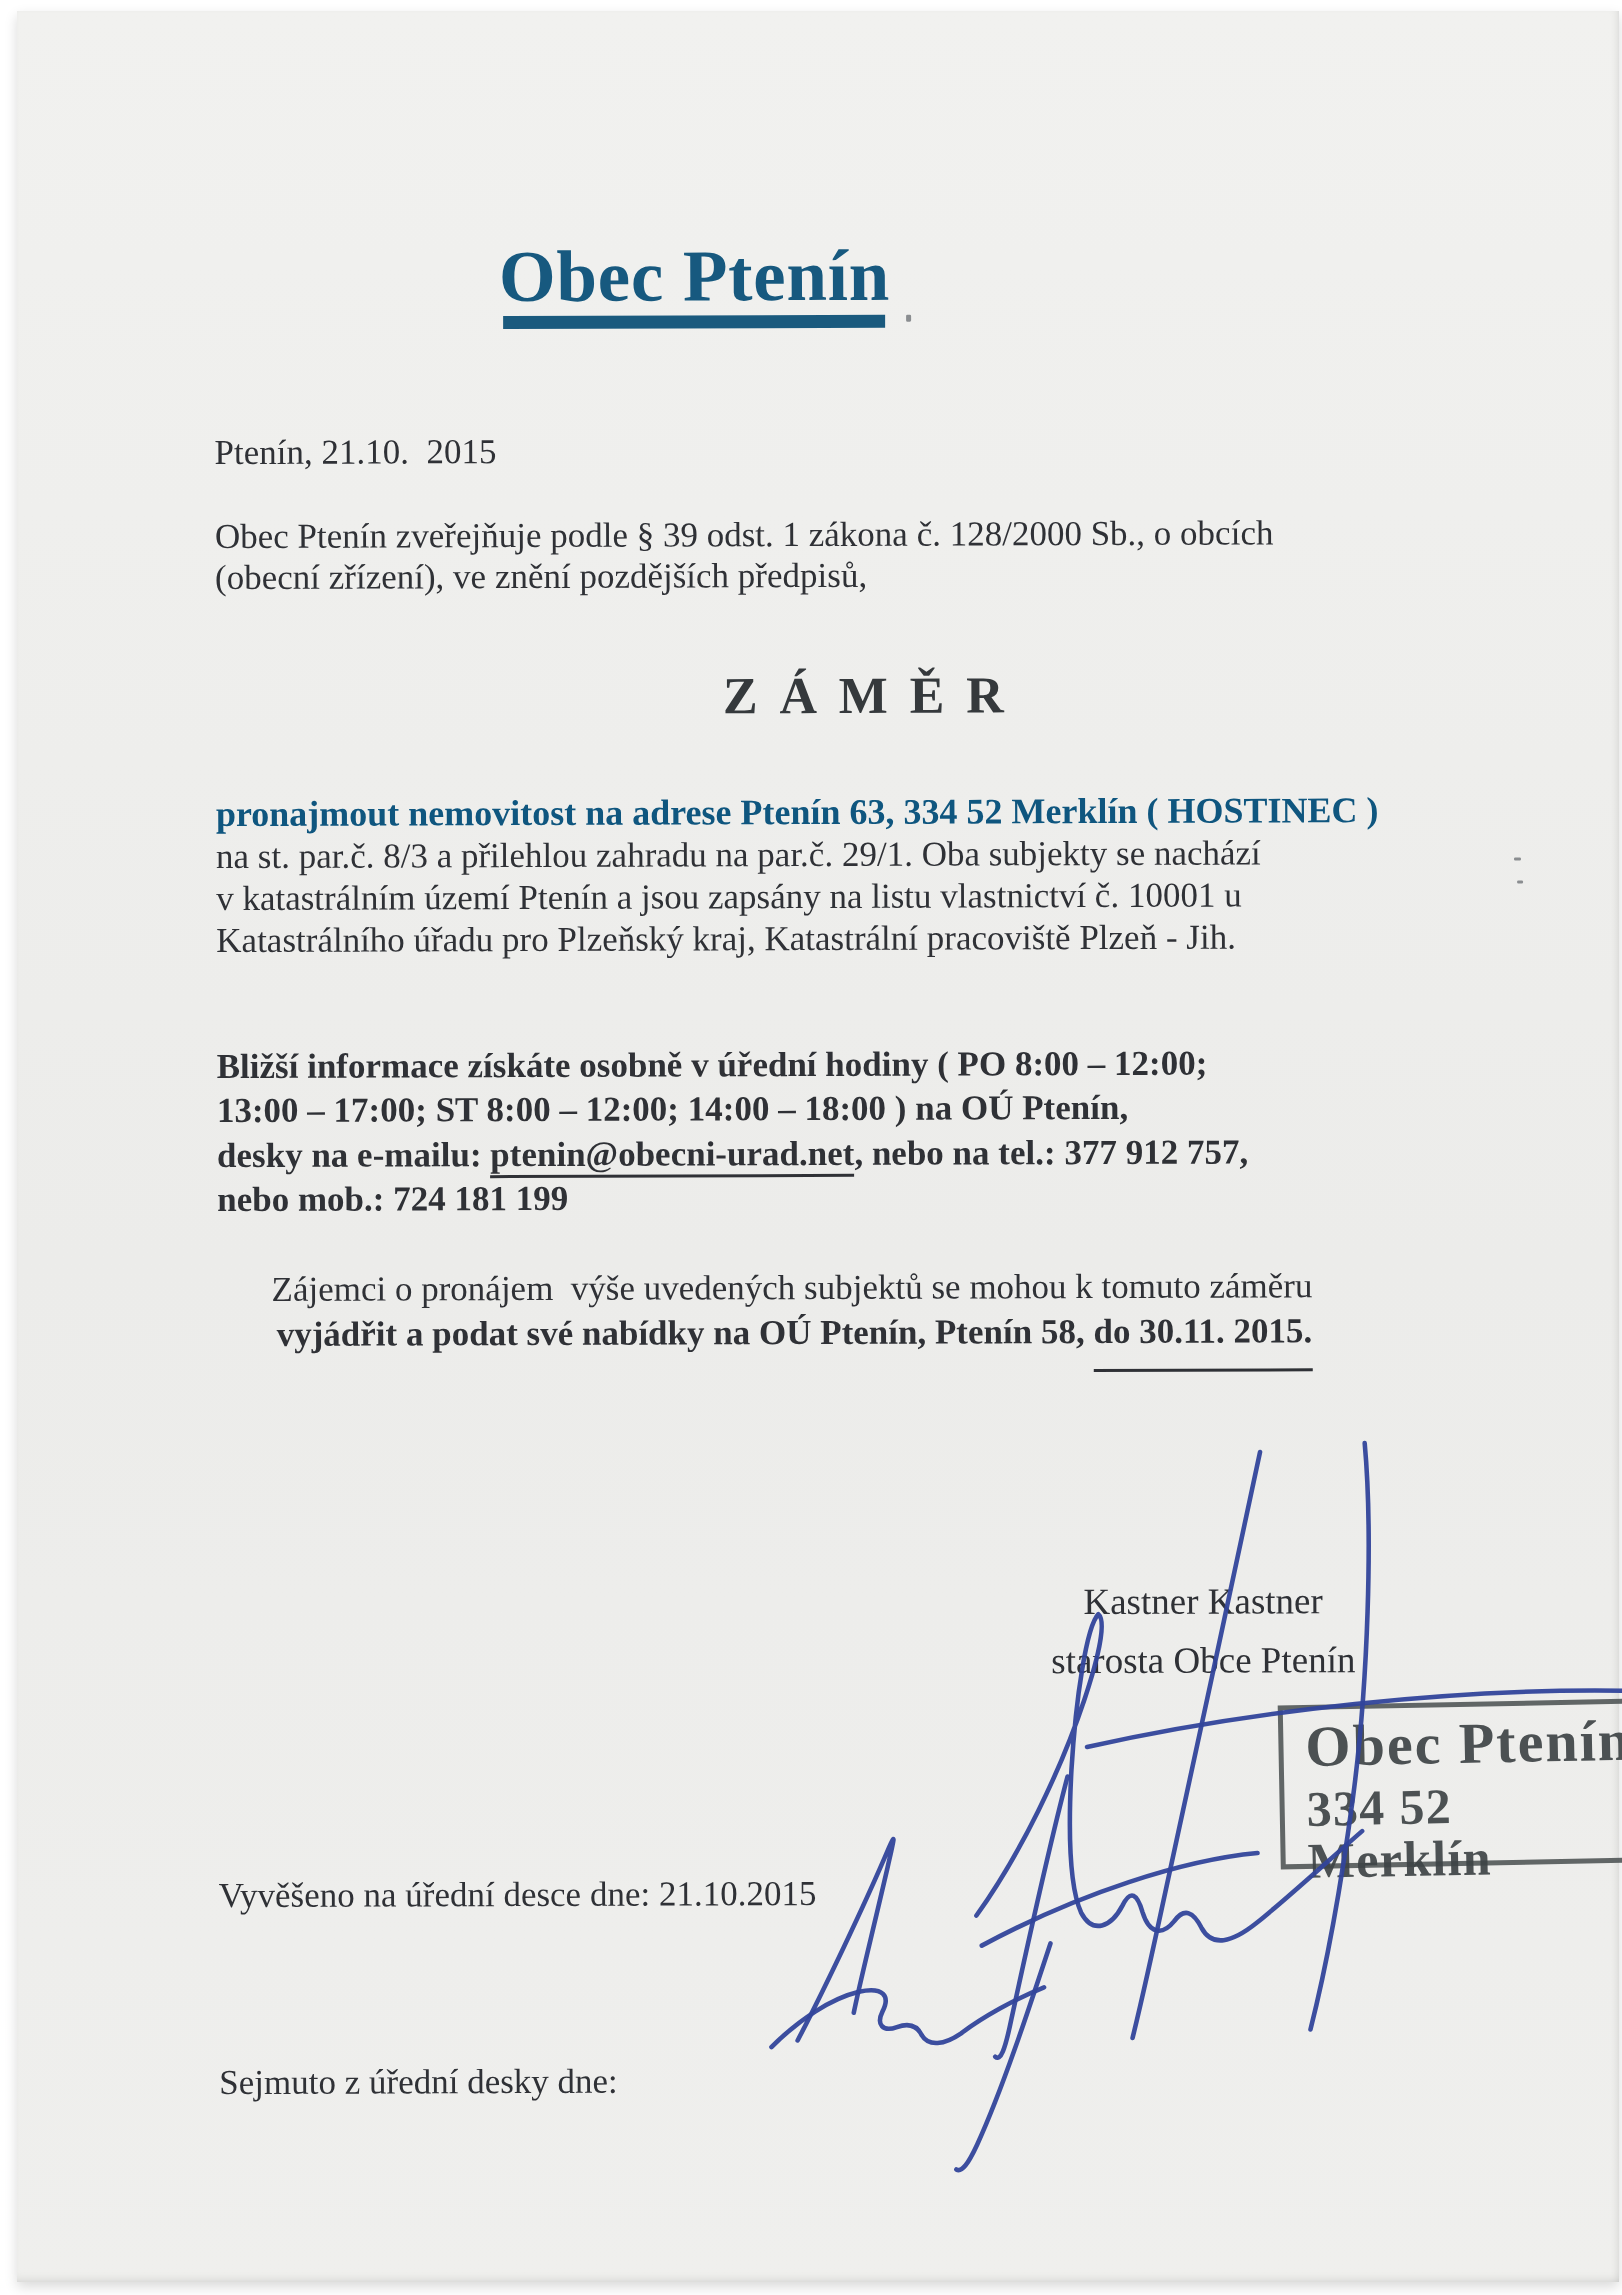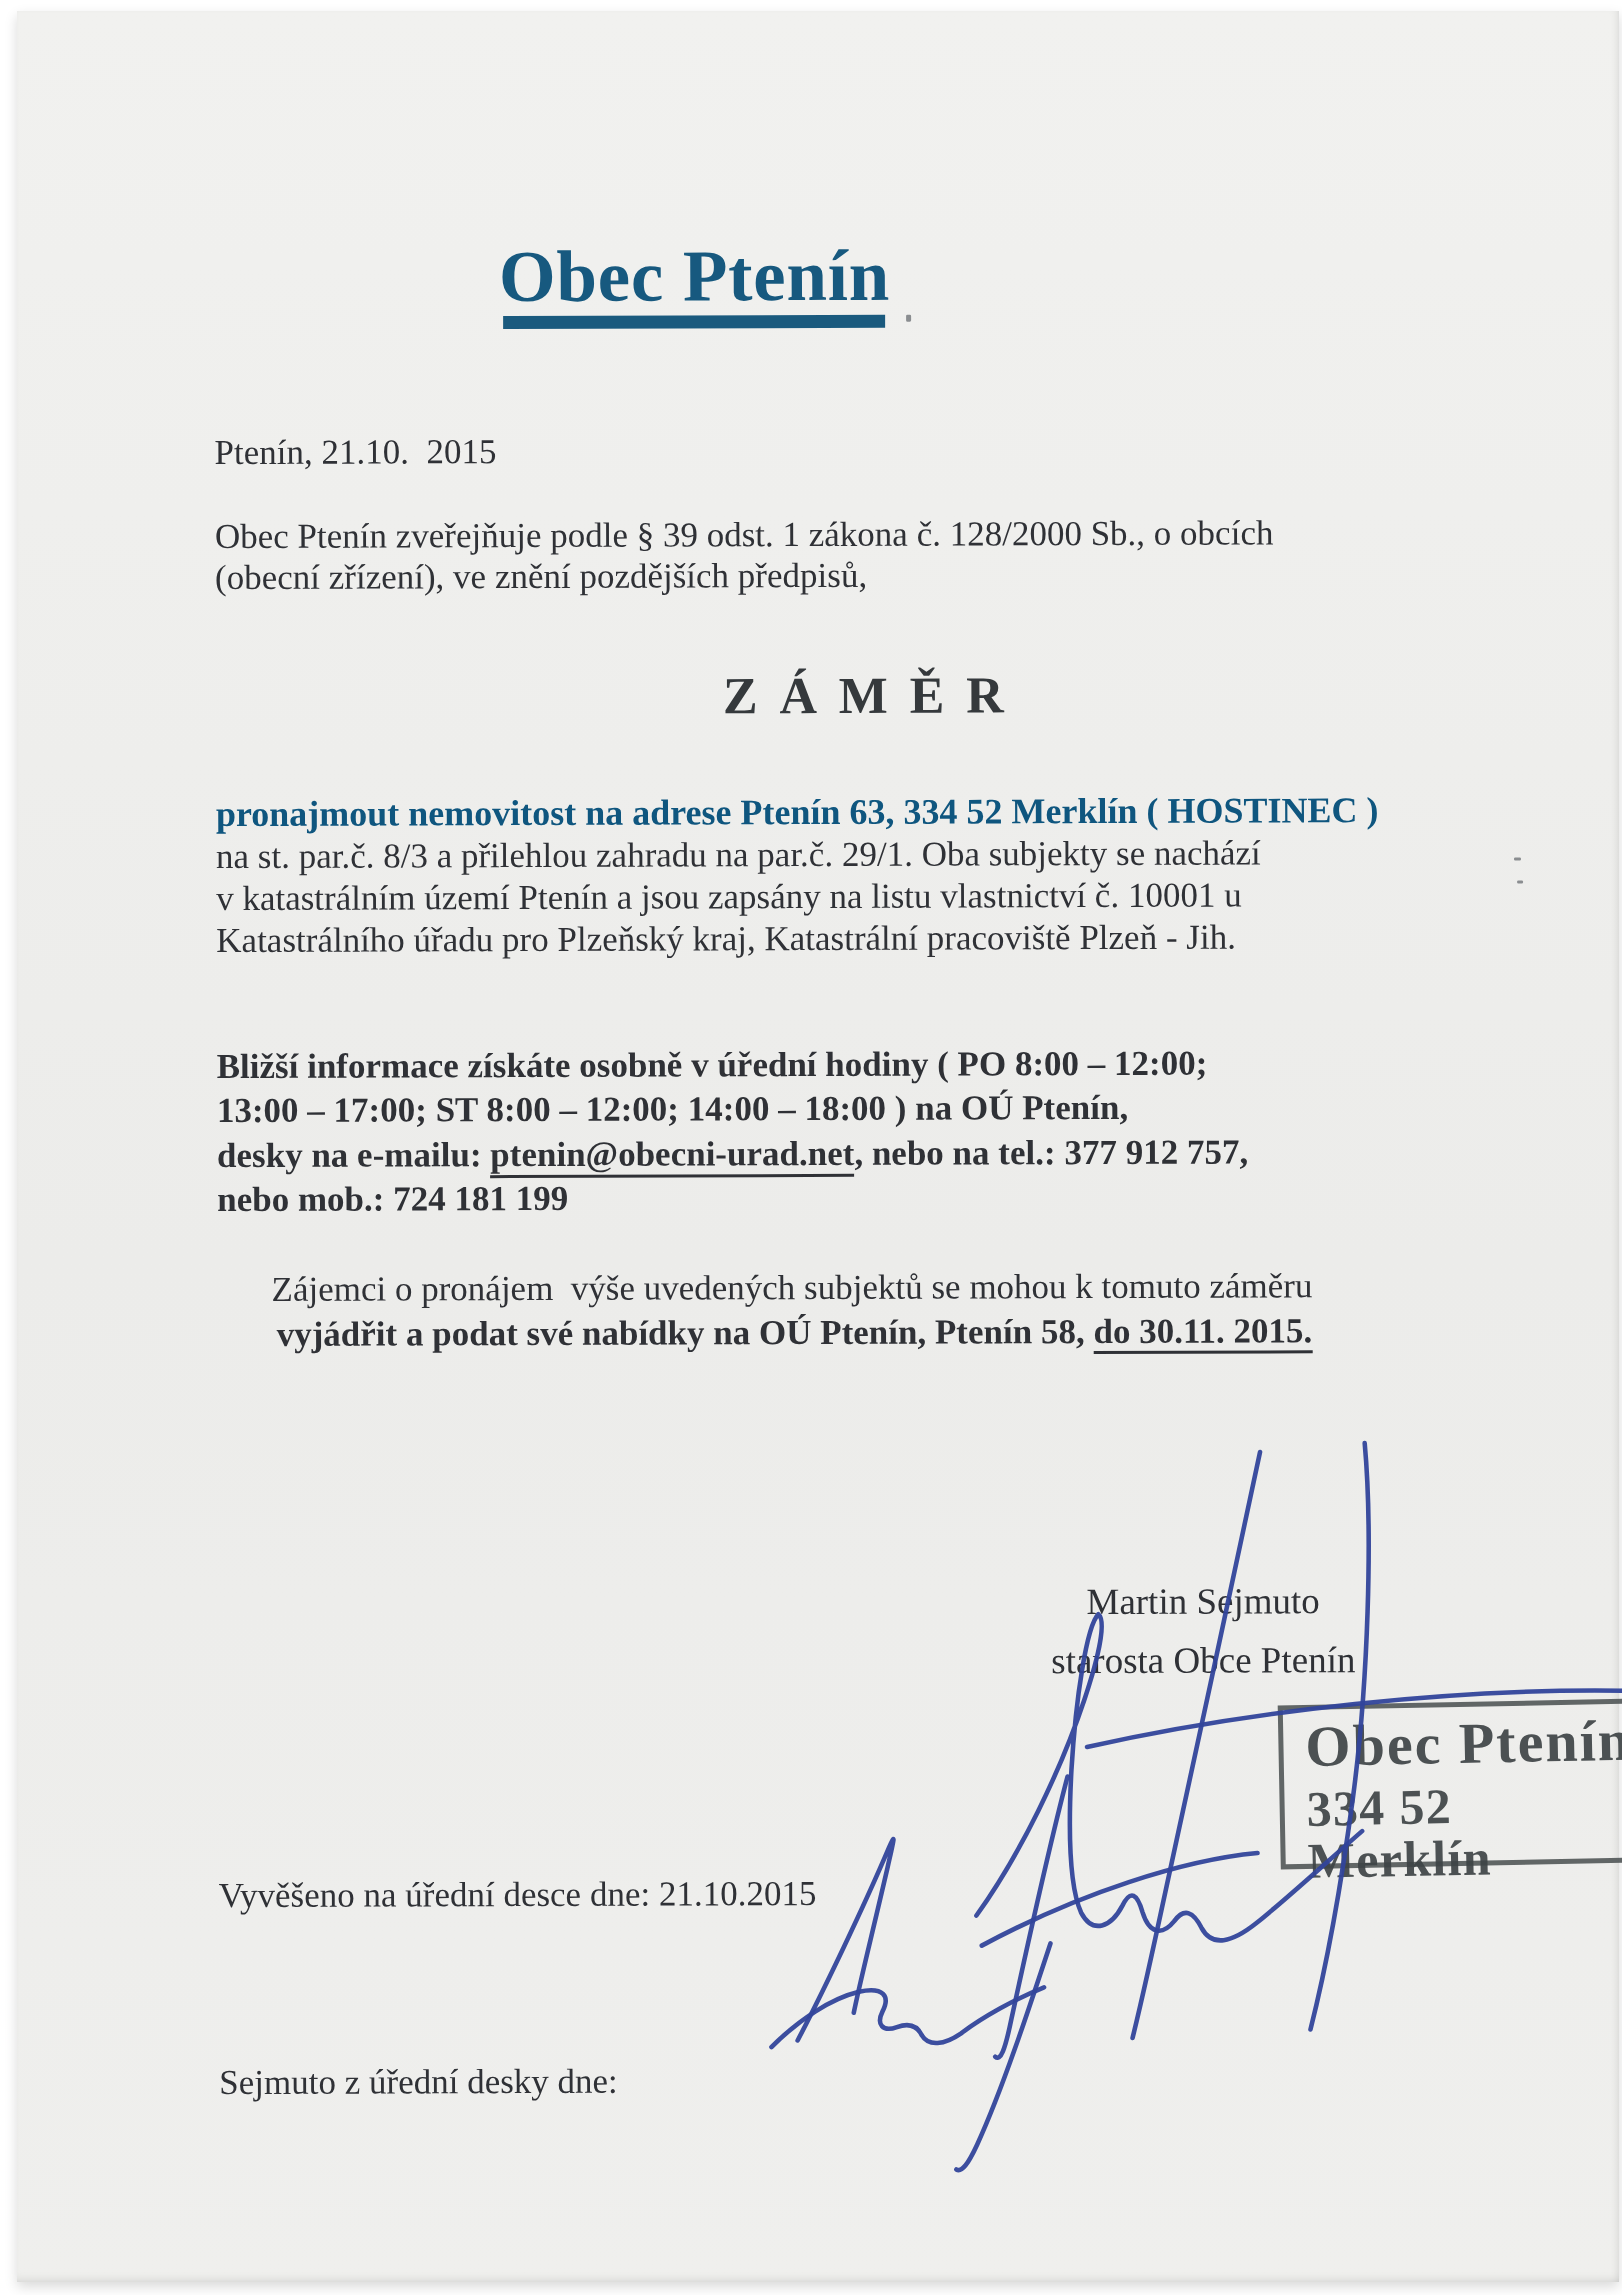--- a/index.html
+++ b/index.html
@@ -81,21 +81,21 @@
   .info-3 { left: 200px; top: 1122px; font-size: 35px; }
   .info-4 { left: 200px; top: 1166px; font-size: 35px; }
   .u-email {
     border-bottom: 3.3px solid #2f3136;
     padding-bottom: 1.3px;
   }
   .offer-1 { left: 254px; top: 1256px; font-size: 35px; }
   .offer-2 { left: 259px; top: 1301px; font-size: 35px; }
   .u-deadline {
     border-bottom: 3.9px solid #2f3136;
-    padding-bottom: 0;
+    padding-bottom: 18px;
   }
   .signer-name {
     left: 1021px; top: 1570px; width: 327px;
     text-align: center; font-size: 37px;
   }
   .signer-role {
     left: 1021px; top: 1629px; width: 327px;
     text-align: center; font-size: 37px;
   }
   .posted { left: 199px; top: 1862px; font-size: 35px; }
@@ -169,21 +169,21 @@
     <div class="t subject-4">Katastrálního úřadu pro Plzeňský kraj, Katastrální pracoviště Plzeň - Jih.</div>
 
     <div class="t info-1 b">Bližší informace získáte osobně v úřední hodiny ( PO 8:00 – 12:00;</div>
     <div class="t info-2 b">13:00 – 17:00; ST 8:00 – 12:00; 14:00 – 18:00 ) na OÚ Ptenín,</div>
     <div class="t info-3 b"><span>desky na e-mailu: </span><span class="u-email">ptenin@obecni-urad.net</span><span>, nebo na tel.: 377 912 757,</span></div>
     <div class="t info-4 b">nebo mob.: 724 181 199</div>
 
     <div class="t offer-1">Zájemci o pronájem  výše uvedených subjektů se mohou k tomuto záměru</div>
     <div class="t offer-2 b"><span>vyjádřit a podat své nabídky na OÚ Ptenín, Ptenín 58, </span><span class="u-deadline">do 30.11. 2015.</span></div>
 
-    <div class="t signer-name">Martin Sejmuto</div>
+    <div class="t signer-name">Kastner Kastner</div>
     <div class="t signer-role">starosta Obce Ptenín</div>
 
     <div class="stamp">
       <div class="stamp-line1">Obec Ptenín</div>
       <div class="stamp-line2">334 52  Merklín</div>
     </div>
 
     <div class="t posted">Vyvěšeno na úřední desce dne: 21.10.2015</div>
     <div class="t removed">Sejmuto z úřední desky dne:</div>
 

